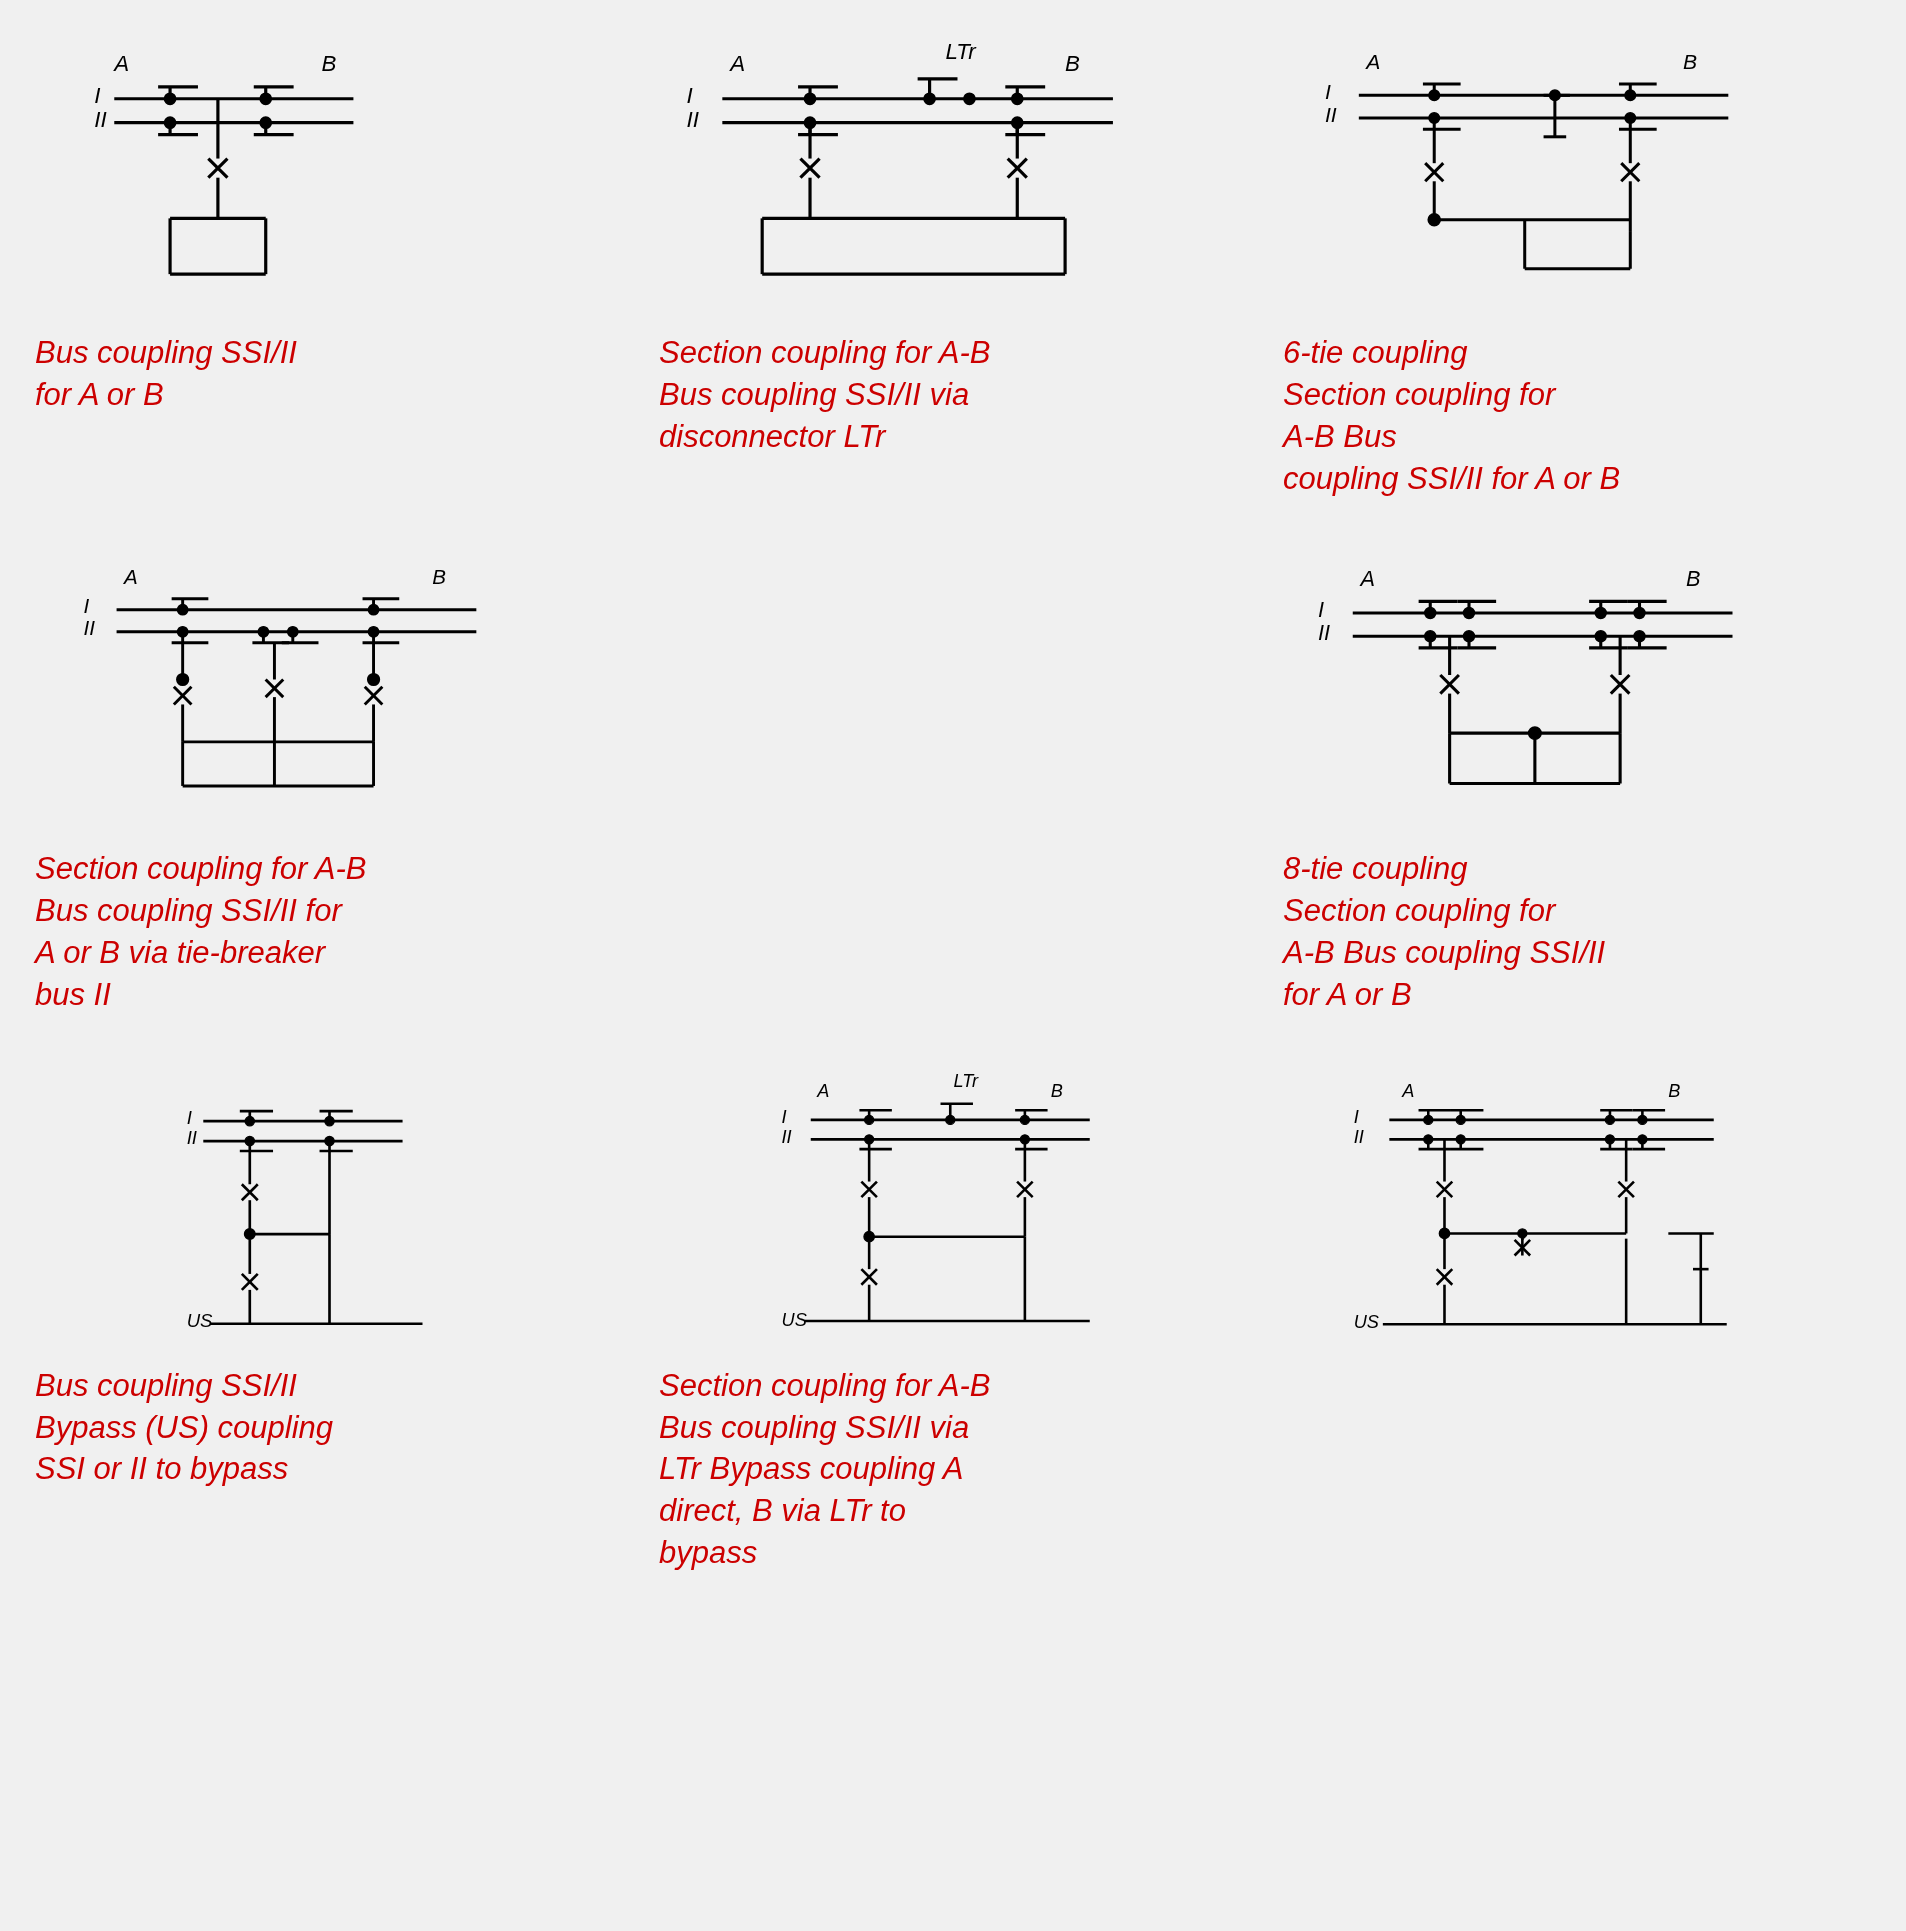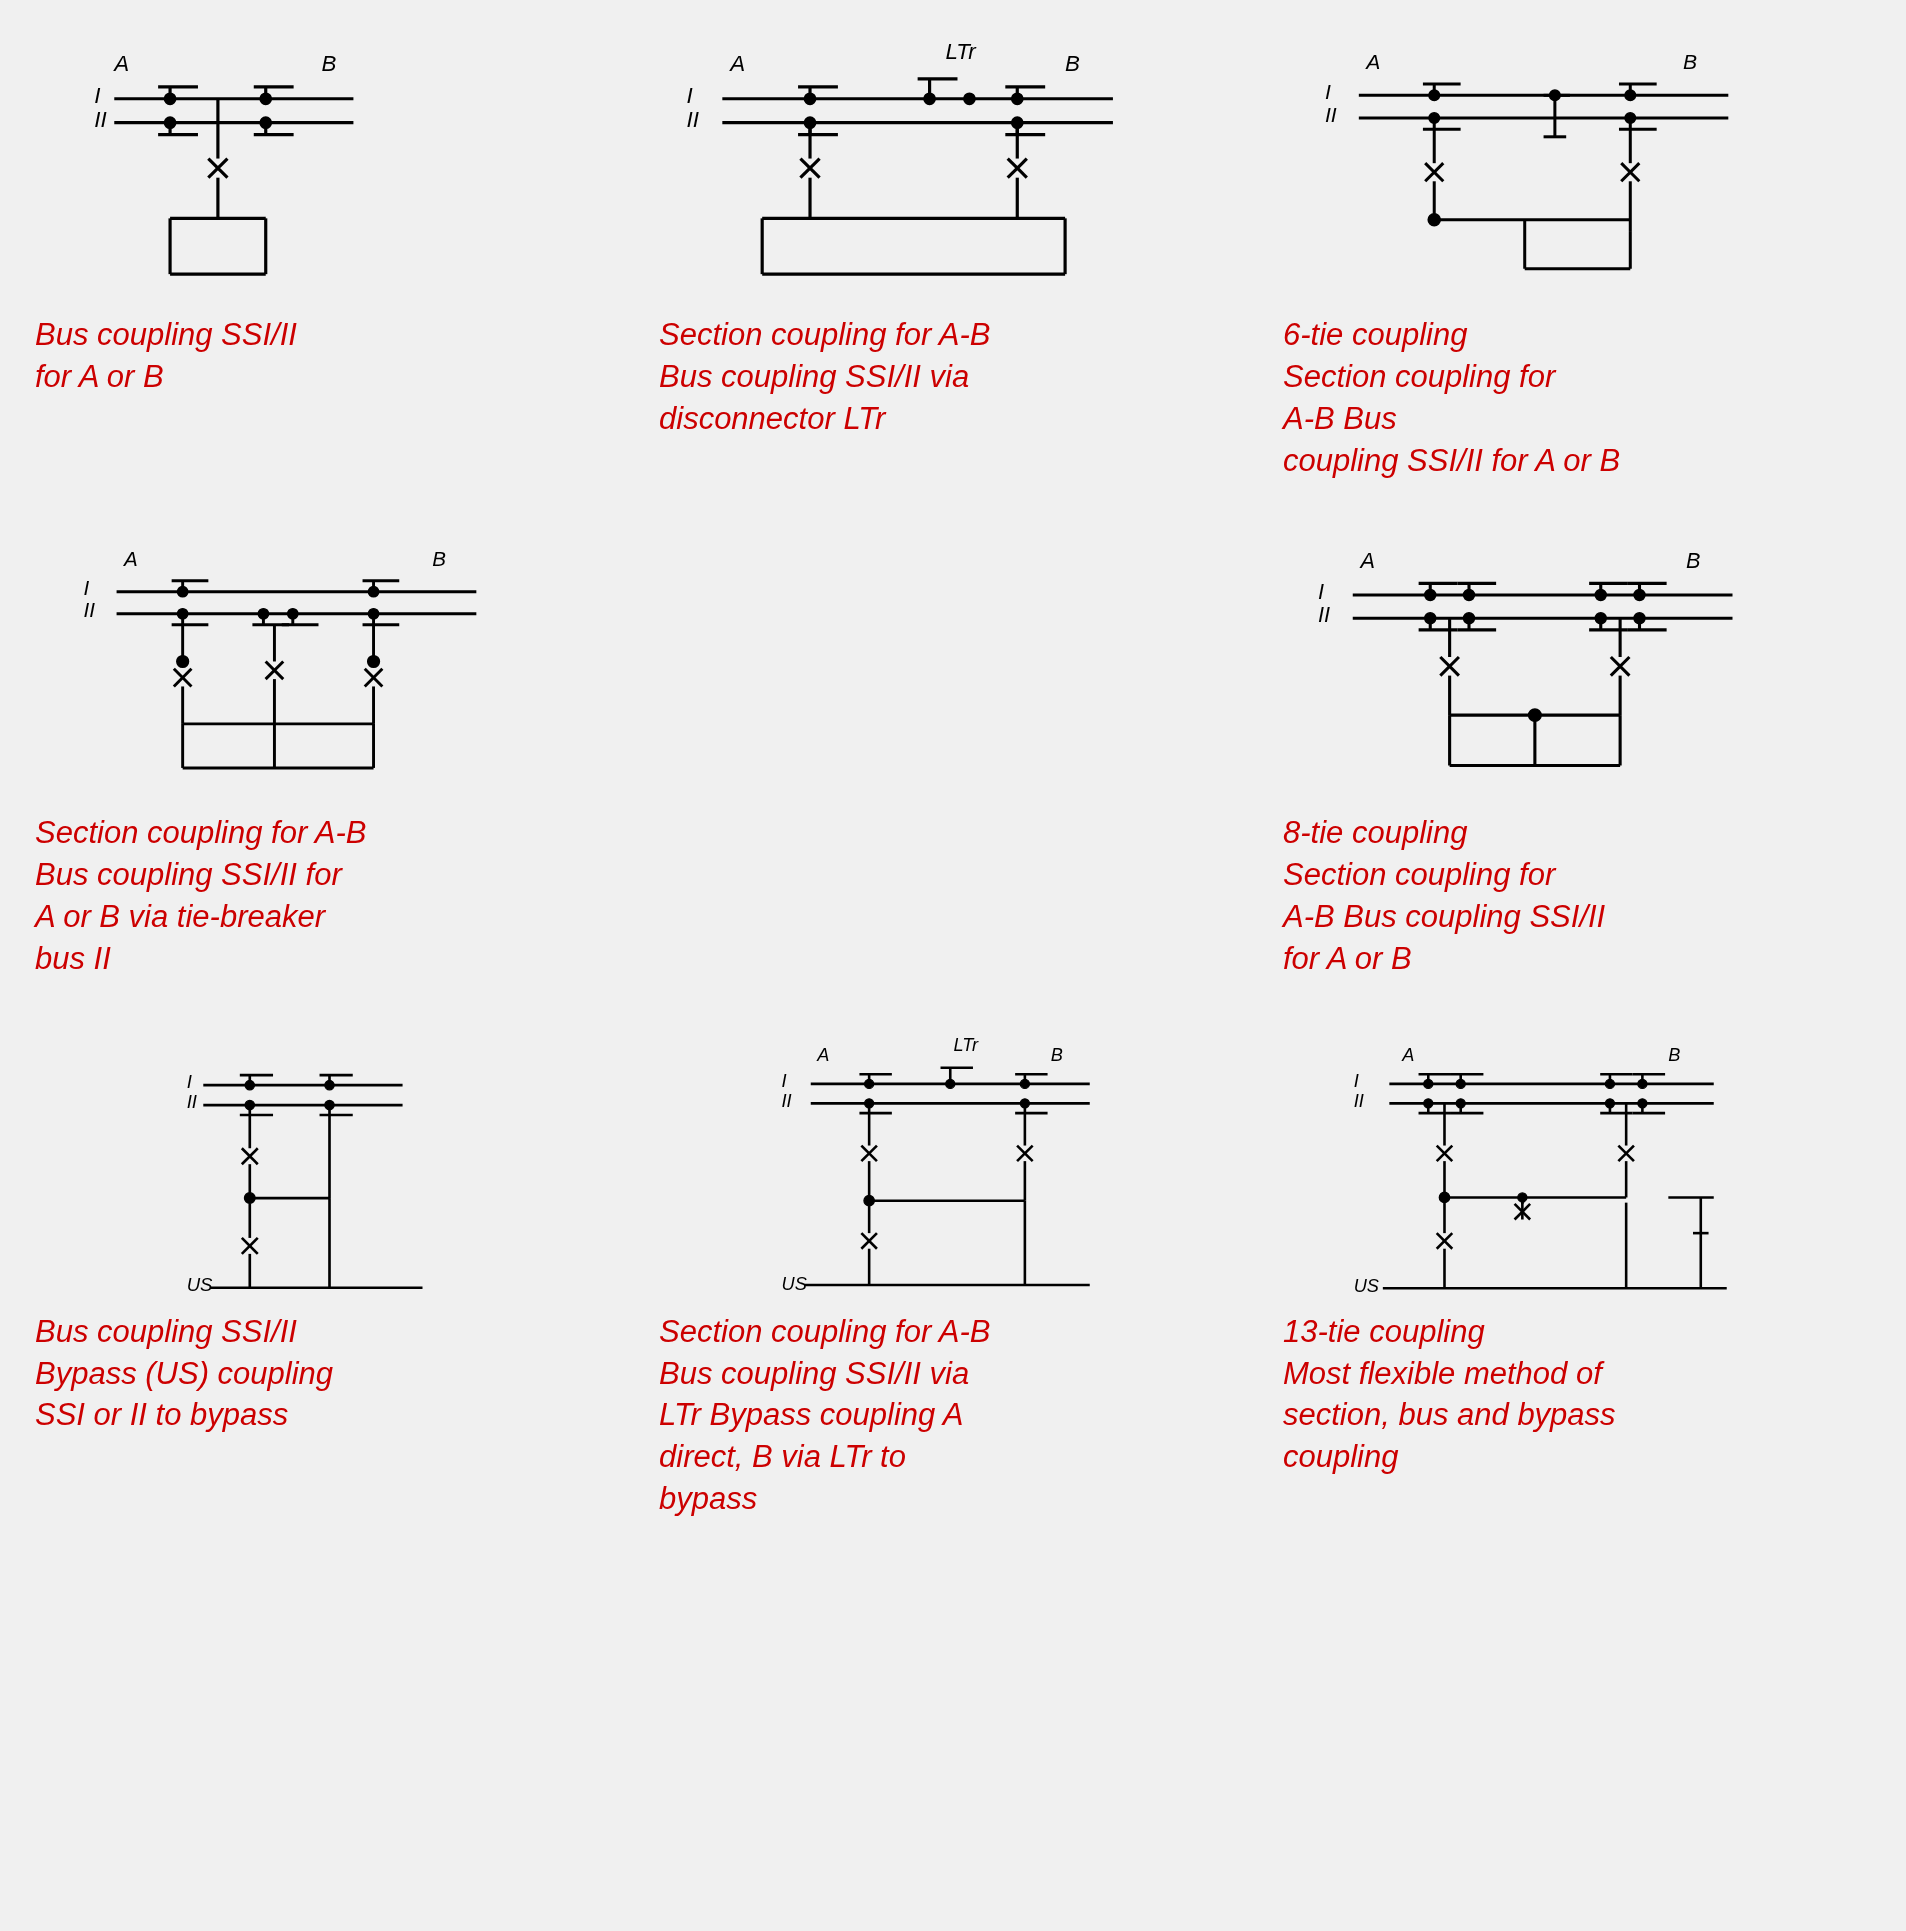--- a/index.html
+++ b/index.html
@@ -23,21 +23,21 @@
     .diagram-container {
       width: 100%;
       height: 279px;
       position: relative;
     }
     .label {
       color: #cc0000;
       font-style: italic;
       font-size: 31px;
       line-height: 1.35;
-      margin-top: 0;
+      margin-top: 18px;
     }
     svg {
       width: 100%;
       height: 100%;
     }
     svg line, svg path, svg polyline, svg rect {
       stroke: #000;
       stroke-width: 4;
       fill: none;
     }
@@ -536,17 +536,16 @@
         <circle cx="120" cy="80" r="7"></circle>
         <circle cx="170" cy="80" r="7"></circle>
         <circle cx="400" cy="80" r="7"></circle>
         <circle cx="450" cy="80" r="7"></circle>
         <circle cx="120" cy="110" r="7"></circle>
         <circle cx="170" cy="110" r="7"></circle>
         <circle cx="400" cy="110" r="7"></circle>
         <circle cx="450" cy="110" r="7"></circle>
       </svg>
     </div>
-    <div class="label">13-tie coupling<br>Most flexible method of<br>section, bus and bypass<br>coupling</div>
   </div>
 
 </div>
 
 
 </body></html>

